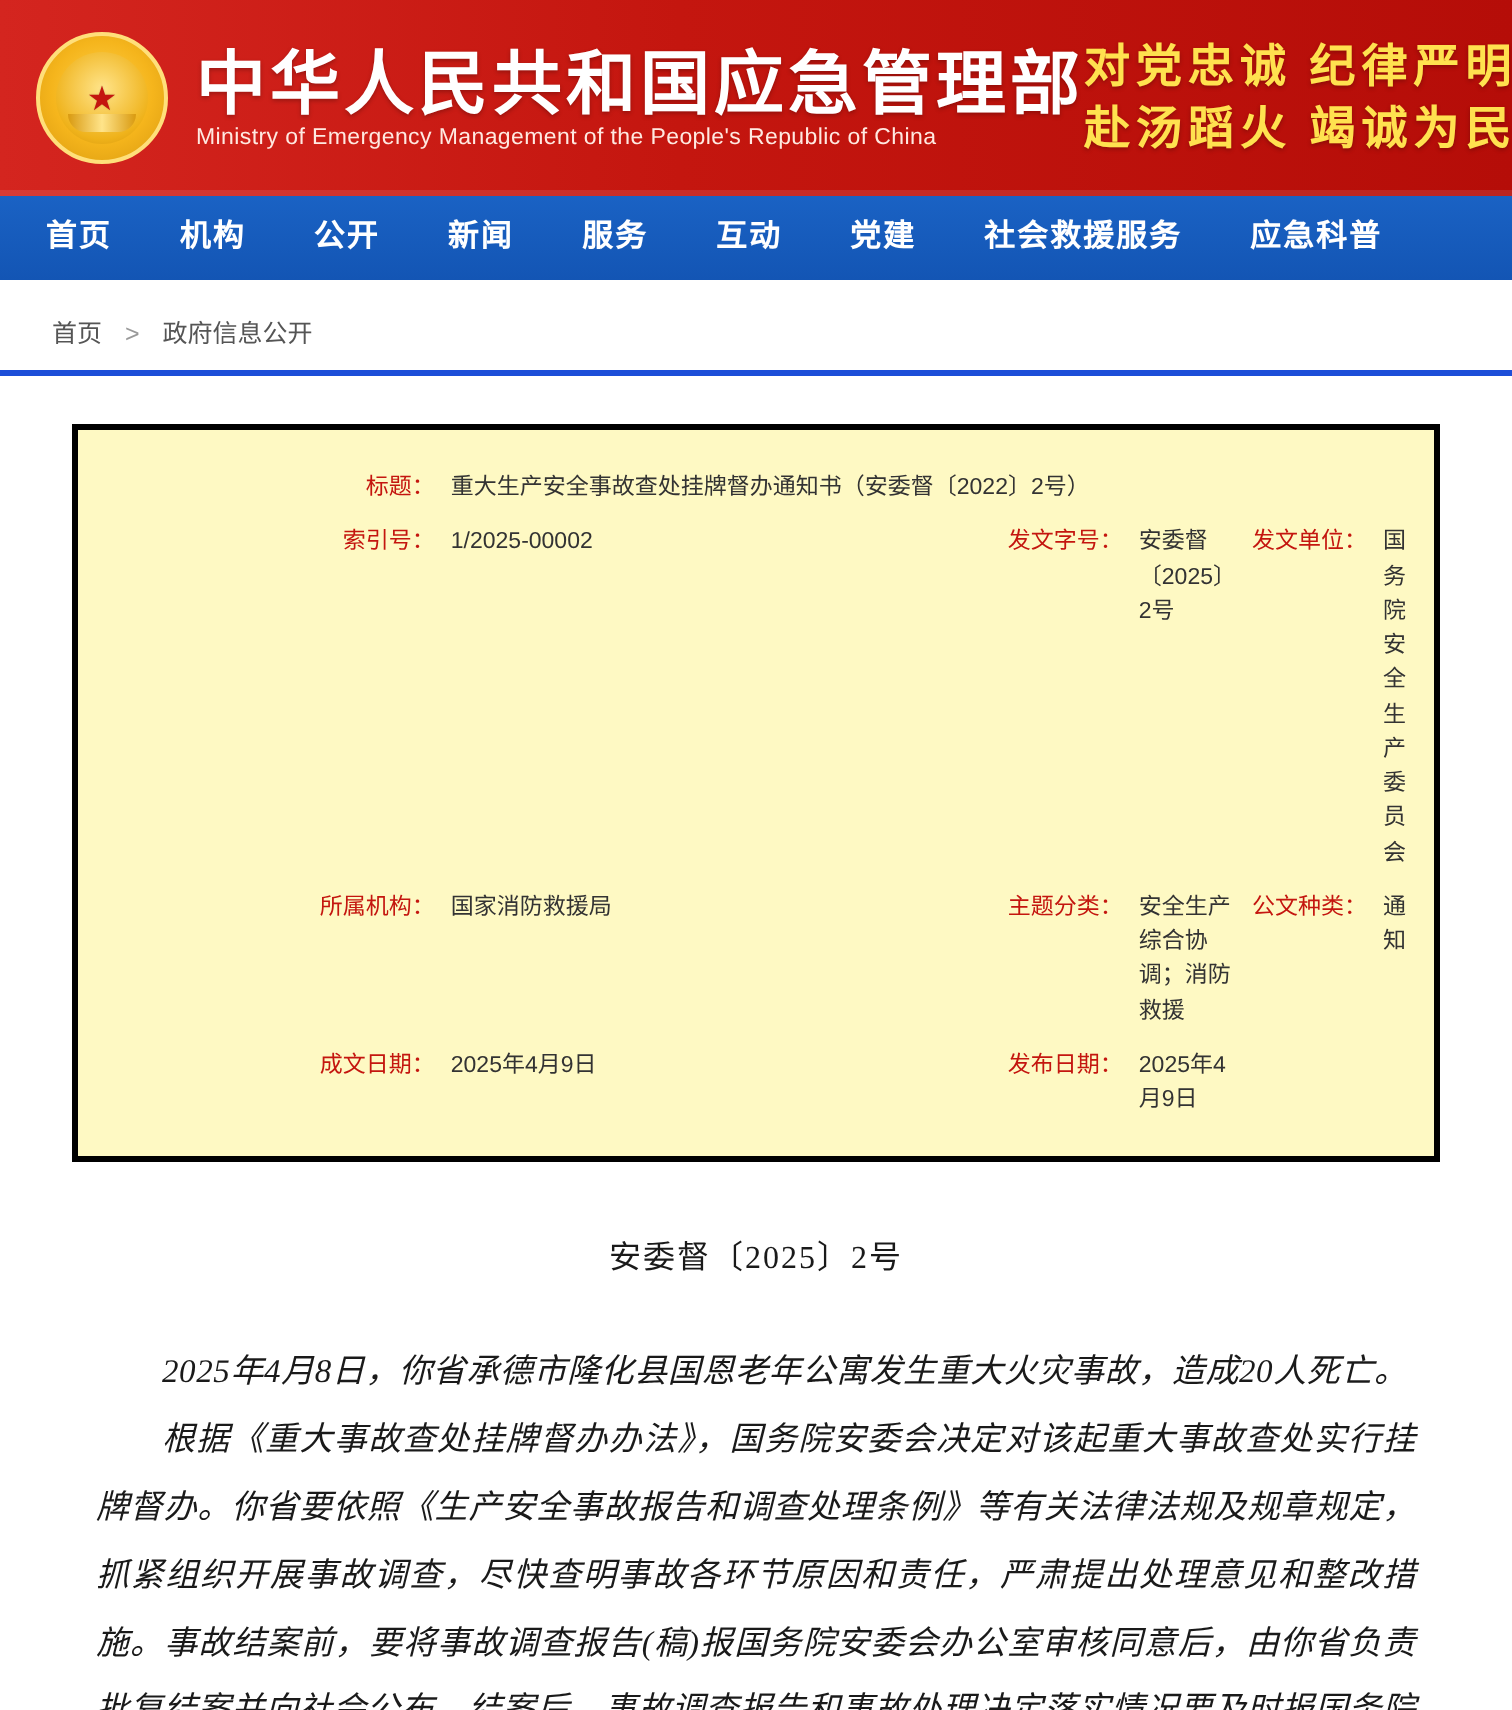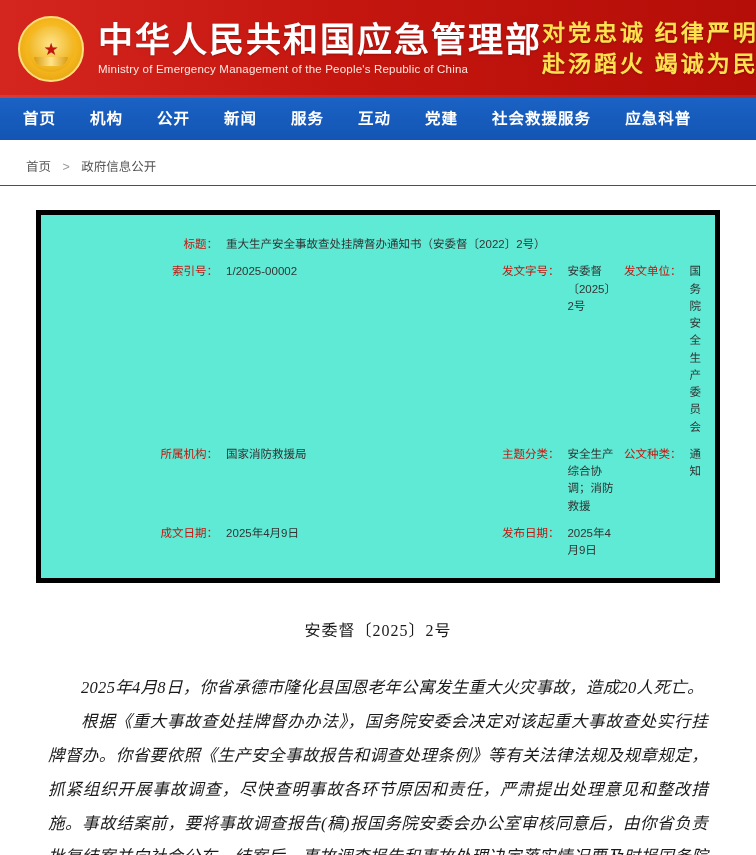--- a/index.html
+++ b/index.html
@@ -67,21 +67,21 @@
     bottom: 6px; left: 50%;
     transform: translateX(-50%);
     width: 34px; height: 9px;
     background: linear-gradient(90deg,#d99a10,#ffe48a,#d99a10);
     border-radius: 0 0 14px 14px;
   }
 
   .title-block { flex: 0 0 auto; }
   .title-cn {
     color: #ffffff;
-    font-family: Liberation Mono, monospace;
+    font-family: Liberation Sans, sans-serif;
     font-size: 35px;
     font-weight: 700;
     letter-spacing: 2px;
     line-height: 1.15;
     text-shadow: 0 1px 2px rgba(0,0,0,.25);
     white-space: nowrap;
   }
   .title-en {
     color: #ffe9e1;
     font-size: 11.5px;
@@ -122,30 +122,30 @@
     line-height: 42px;
     white-space: nowrap;
     letter-spacing: 1px;
   }
 
   
   .breadcrumb {
     padding: 16px 0 10px 26px;
     font-size: 12.5px;
     color: #555;
-    border-bottom: 1px solid #1d4ed8;
+    border-bottom: 3px solid #1d4ed8;
   }
   .breadcrumb a { color: #555; text-decoration: none; }
   .breadcrumb .sep { margin: 0 8px; color: #999; }
 
   
   .meta-wrap {
     margin: 24px 36px 0 36px;
-    border: 5px solid #000000;
-    background: #5eead4;
+    border: 3px solid #000000;
+    background: #fef9c3;
     padding: 16px 10px 14px 10px;
   }
   table.meta {
     width: 100%;
     border-collapse: collapse;
     font-size: 11.5px;
     color: #333;
   }
   table.meta td {
     padding: 5px 4px;

